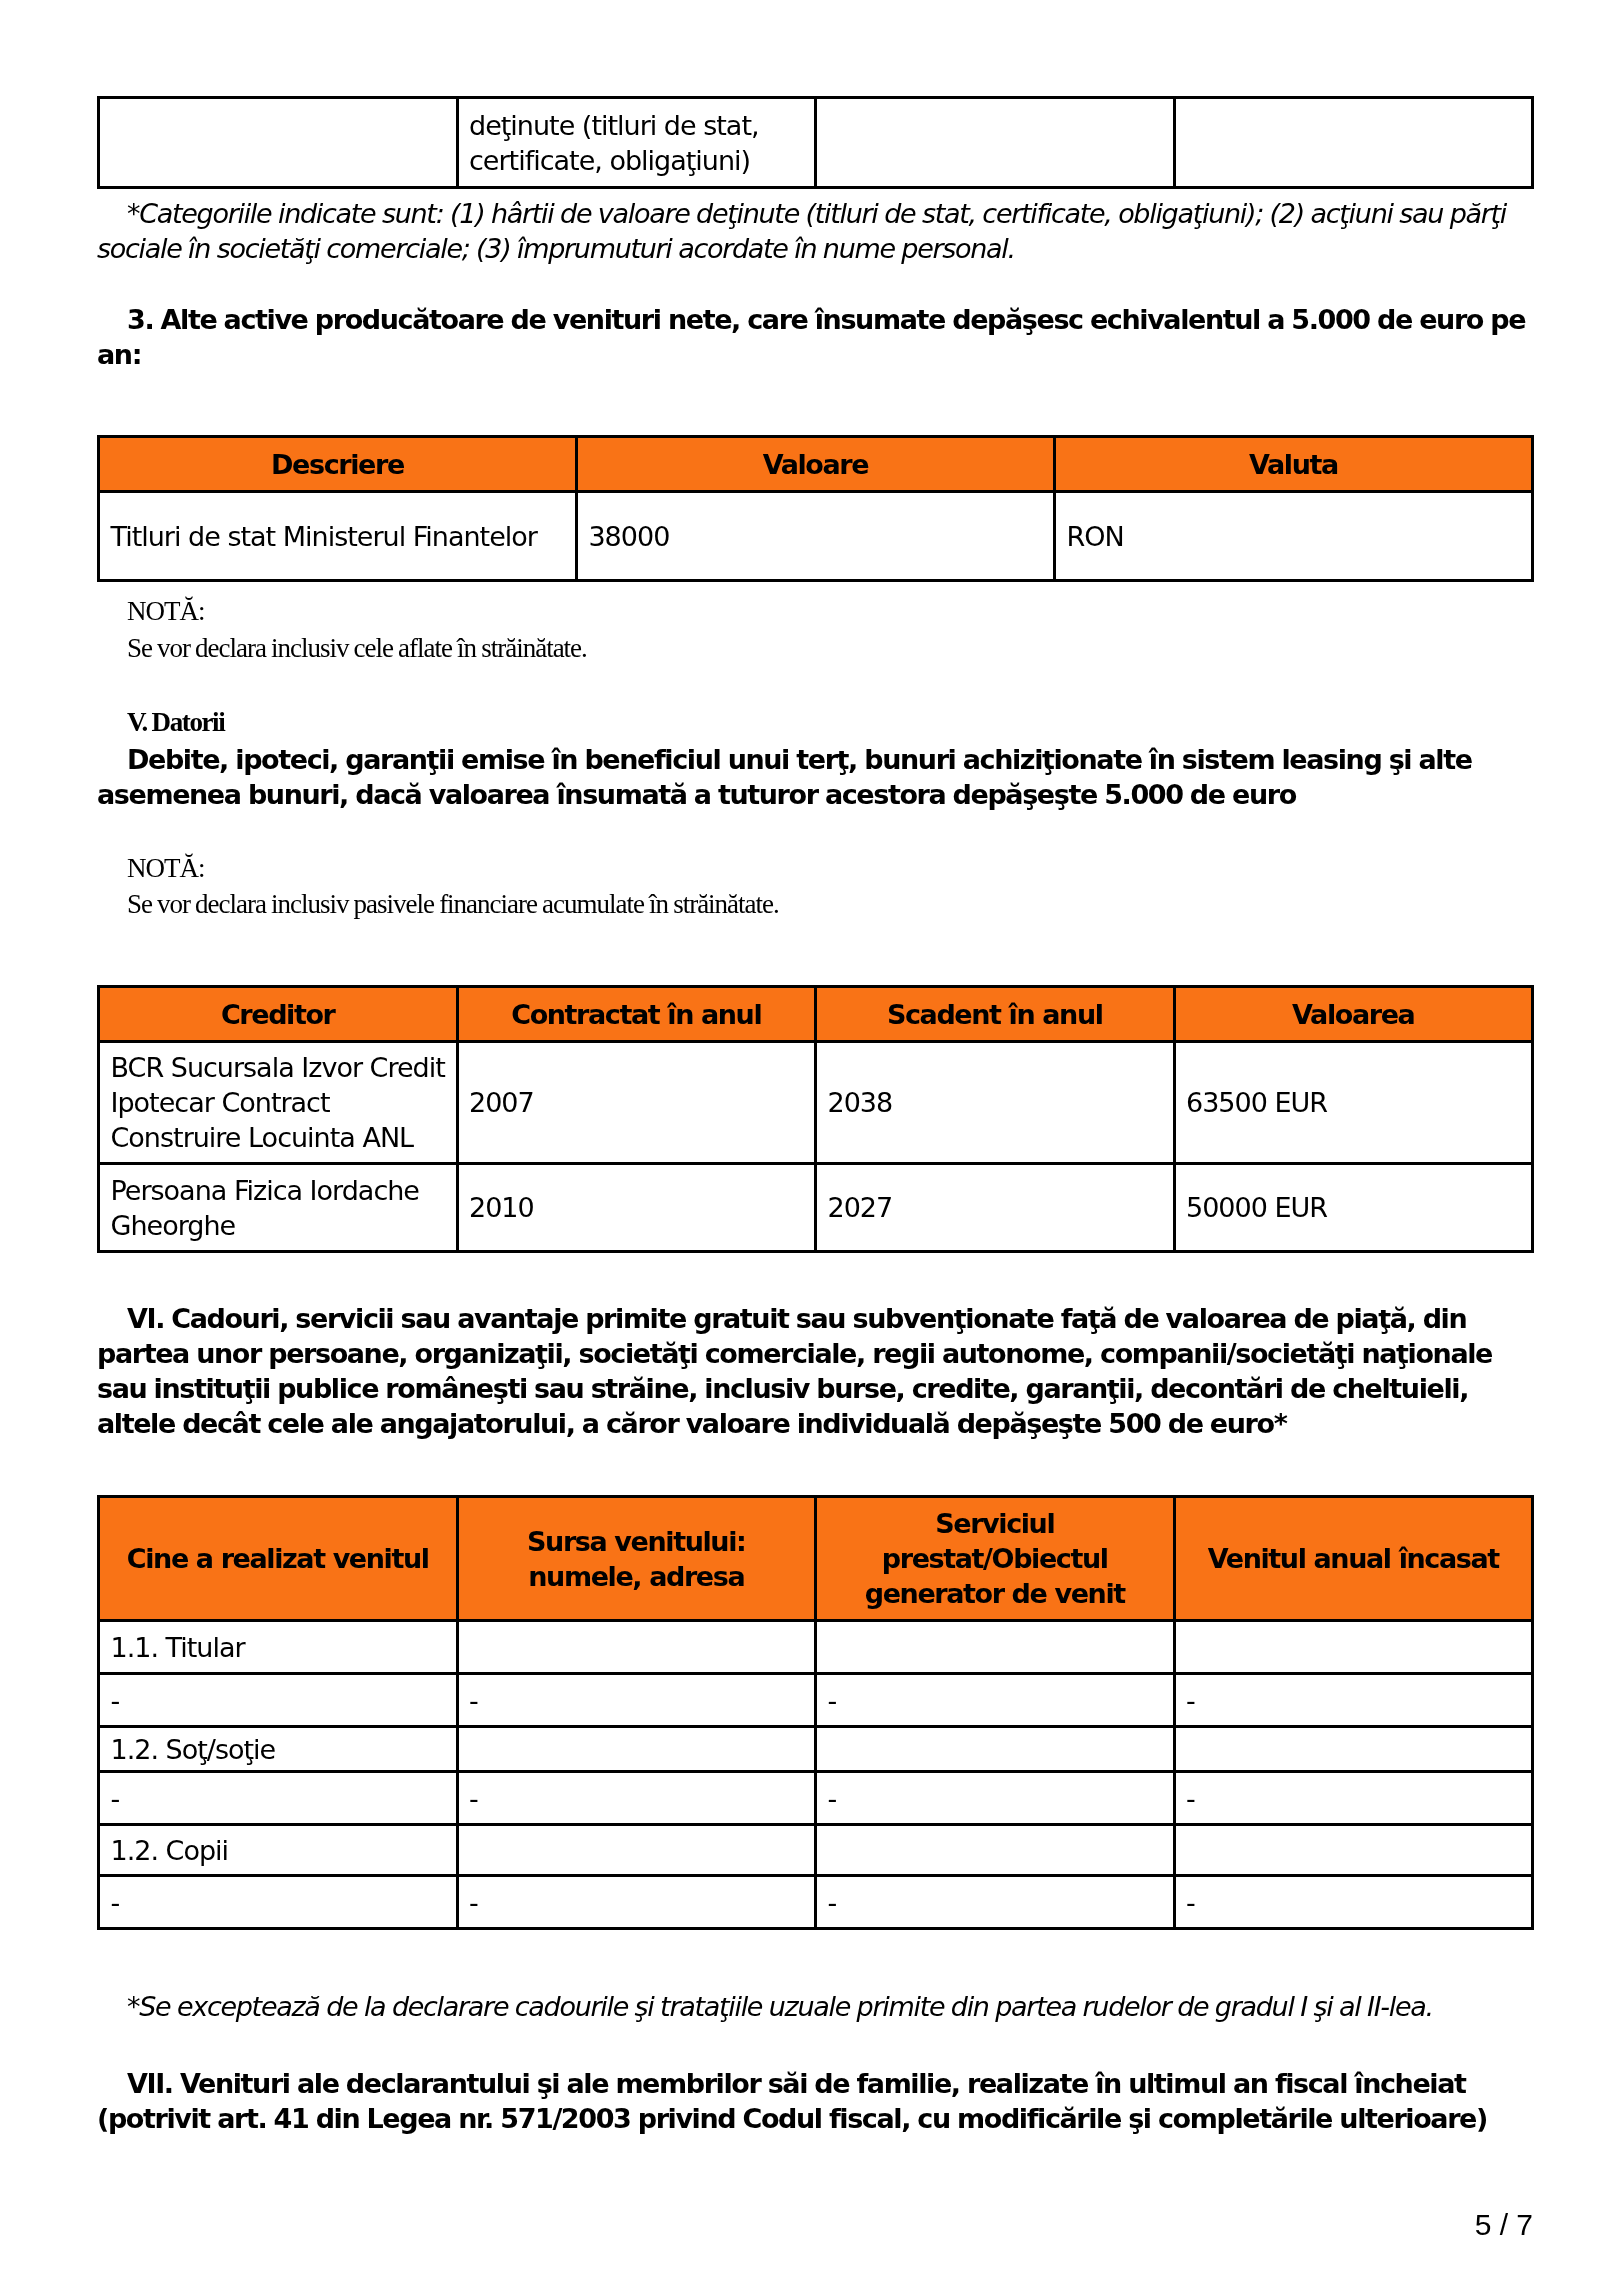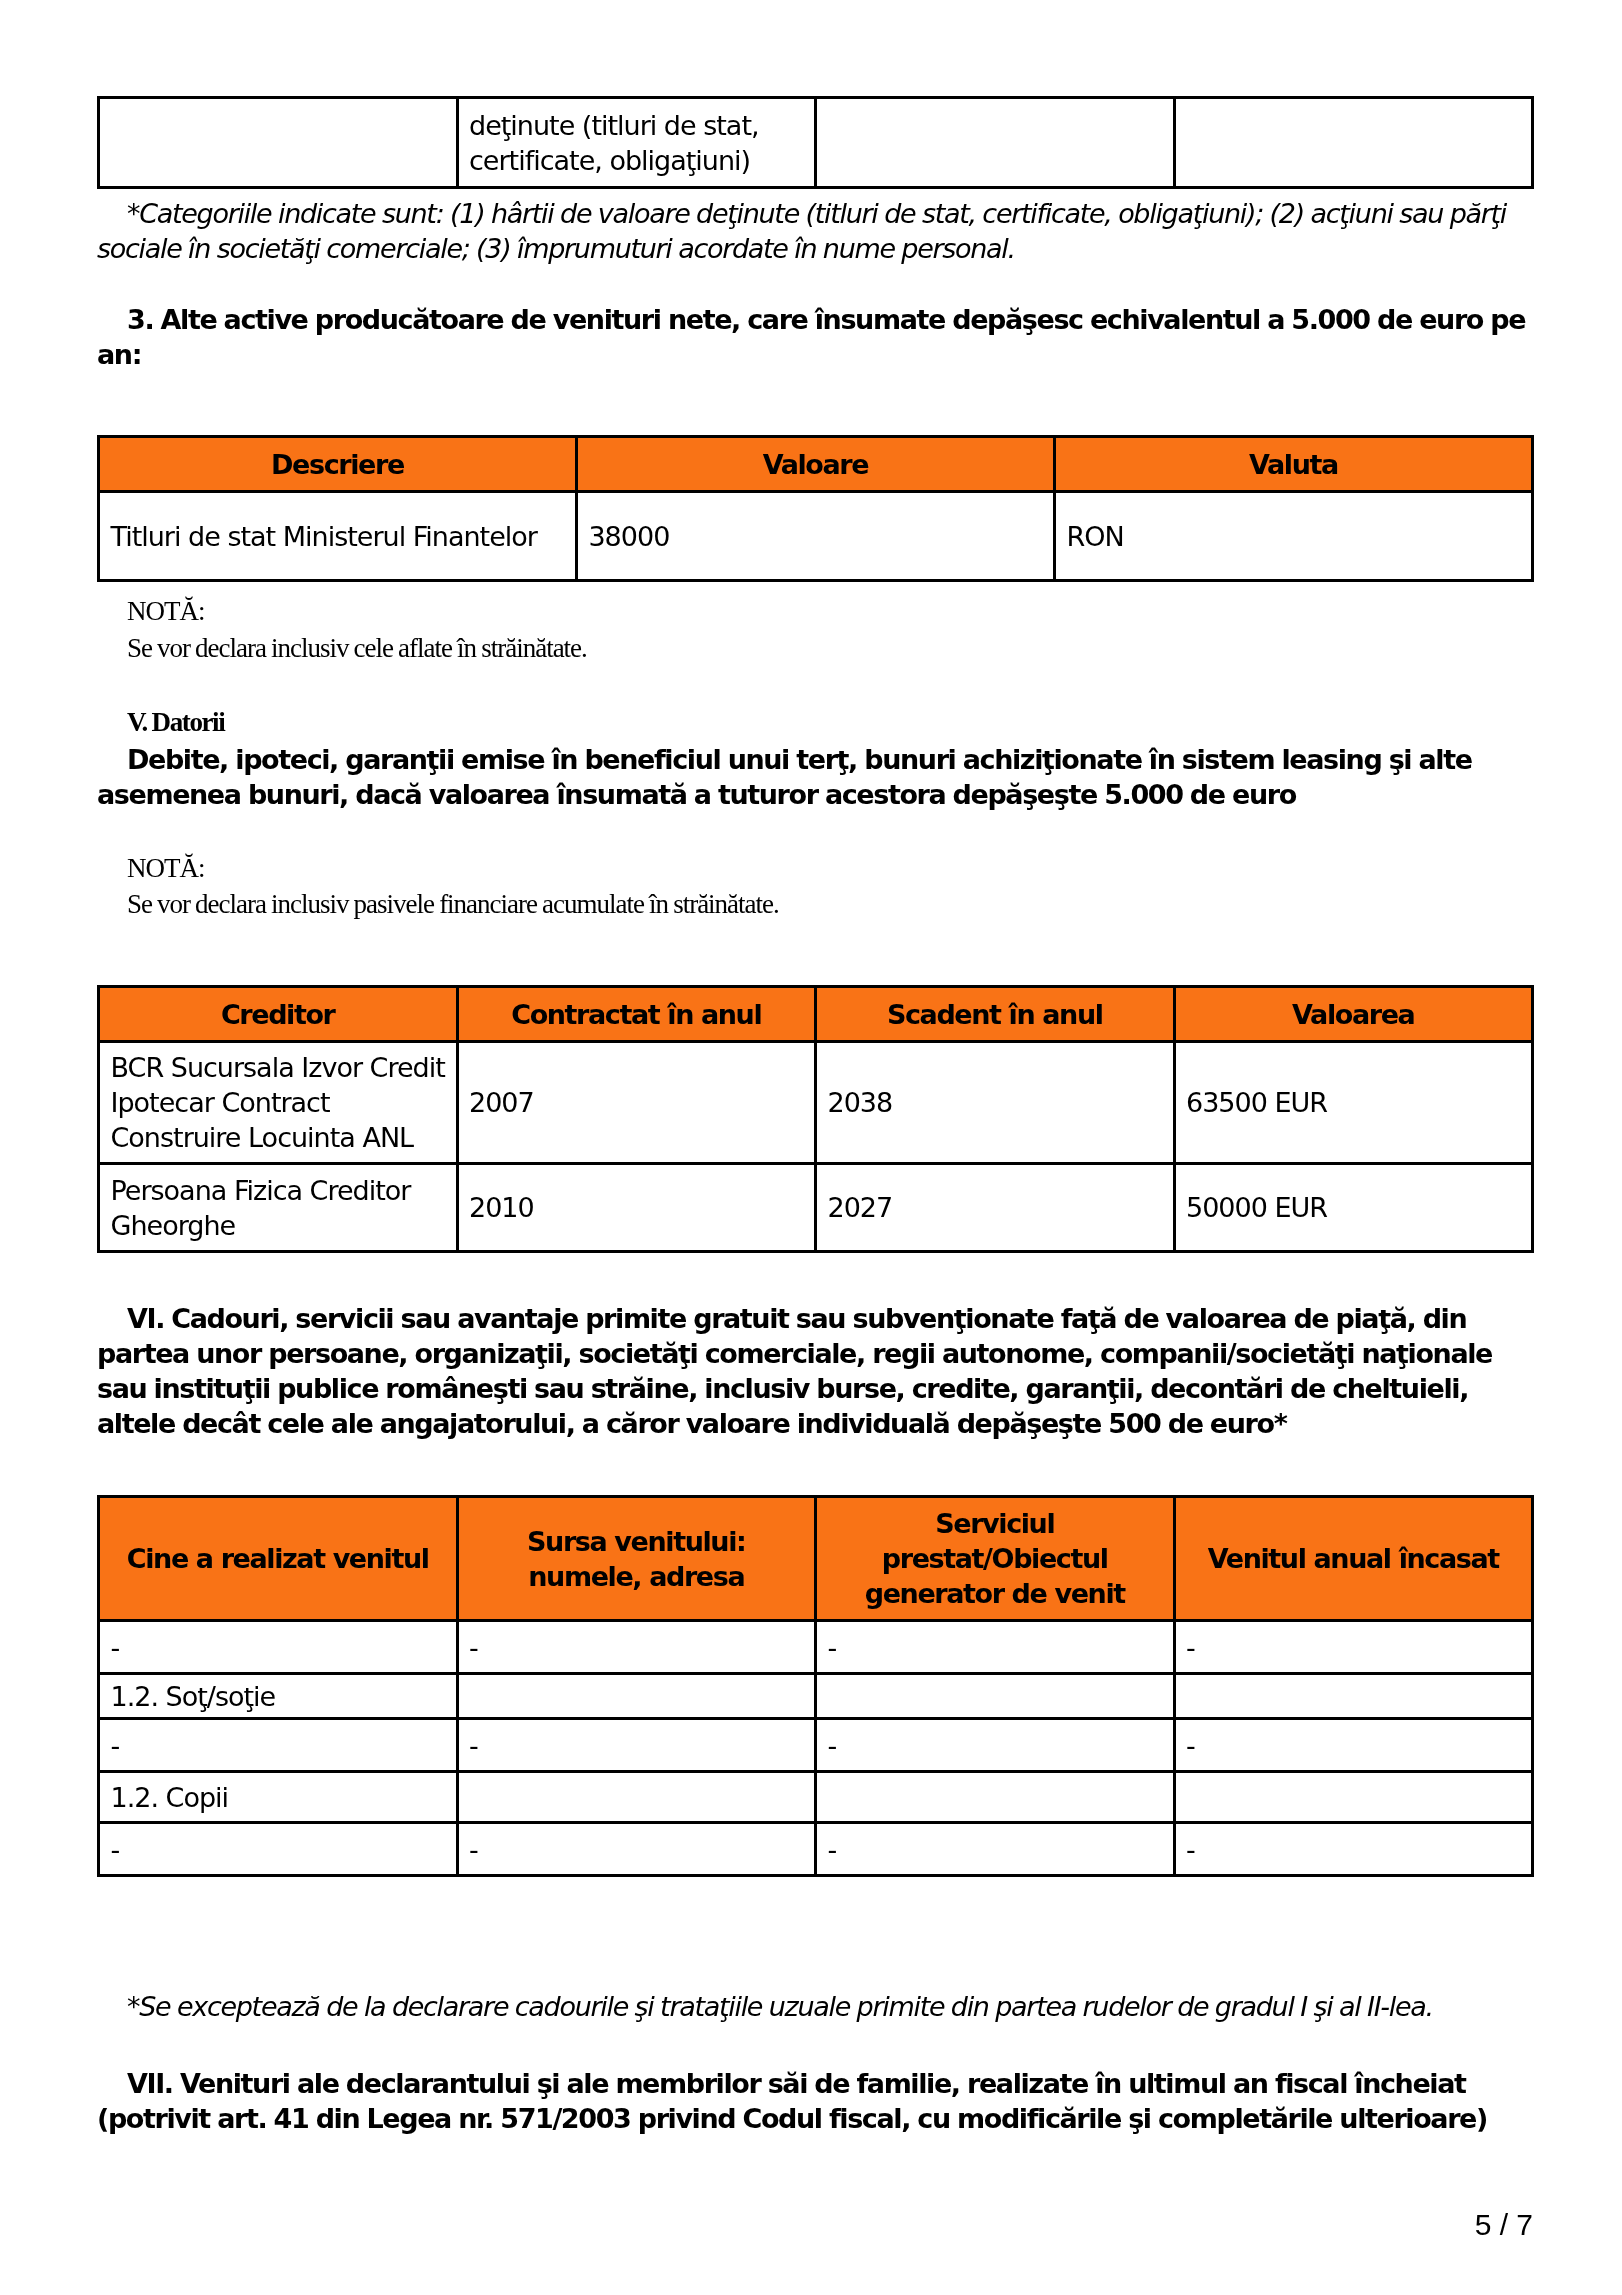--- a/index.html
+++ b/index.html
@@ -101,21 +101,21 @@
         <th>Scadent în anul</th>
         <th>Valoarea</th>
       </tr>
       <tr style="height:122px;">
         <td>BCR Sucursala Izvor Credit Ipotecar Contract Construire Locuinta ANL</td>
         <td>2007</td>
         <td>2038</td>
         <td>63500 EUR</td>
       </tr>
       <tr style="height:88px;">
-        <td>Persoana Fizica Creditor Gheorghe</td>
+        <td>Persoana Fizica Iordache Gheorghe</td>
         <td>2010</td>
         <td>2027</td>
         <td>50000 EUR</td>
       </tr>
     </tbody>
       </table>
   </div>
 
   <div class="abs txt bold ind" style="top:1301px;">VI. Cadouri, servicii sau avantaje primite gratuit sau subvenţionate faţă de valoarea de piaţă, din partea unor persoane, organizaţii, societăţi comerciale, regii autonome, companii/societăţi naţionale sau instituţii publice româneşti sau străine, inclusiv burse, credite, garanţii, decontări de cheltuieli, altele decât cele ale angajatorului, a căror valoare individuală depăşeşte 500 de euro*</div>
 
@@ -126,20 +126,26 @@
           <col style="width:25%">
           <col style="width:25%">
           <col style="width:25%">
         </colgroup>
       <tbody>
           <tr style="height:124px;">
         <th>Cine a realizat venitul</th>
         <th>Sursa venitului: numele, adresa</th>
         <th>Serviciul prestat/Obiectul generator de venit</th>
         <th>Venitul anual încasat</th>
+      </tr>
+      <tr style="height:53px;">
+        <td>1.1. Titular</td>
+        <td></td>
+        <td></td>
+        <td></td>
       </tr>
       <tr style="height:53px;">
         <td>-</td>
         <td>-</td>
         <td>-</td>
         <td>-</td>
       </tr>
       <tr style="height:45px;">
         <td>1.2. Soţ/soţie</td>
         <td></td>

